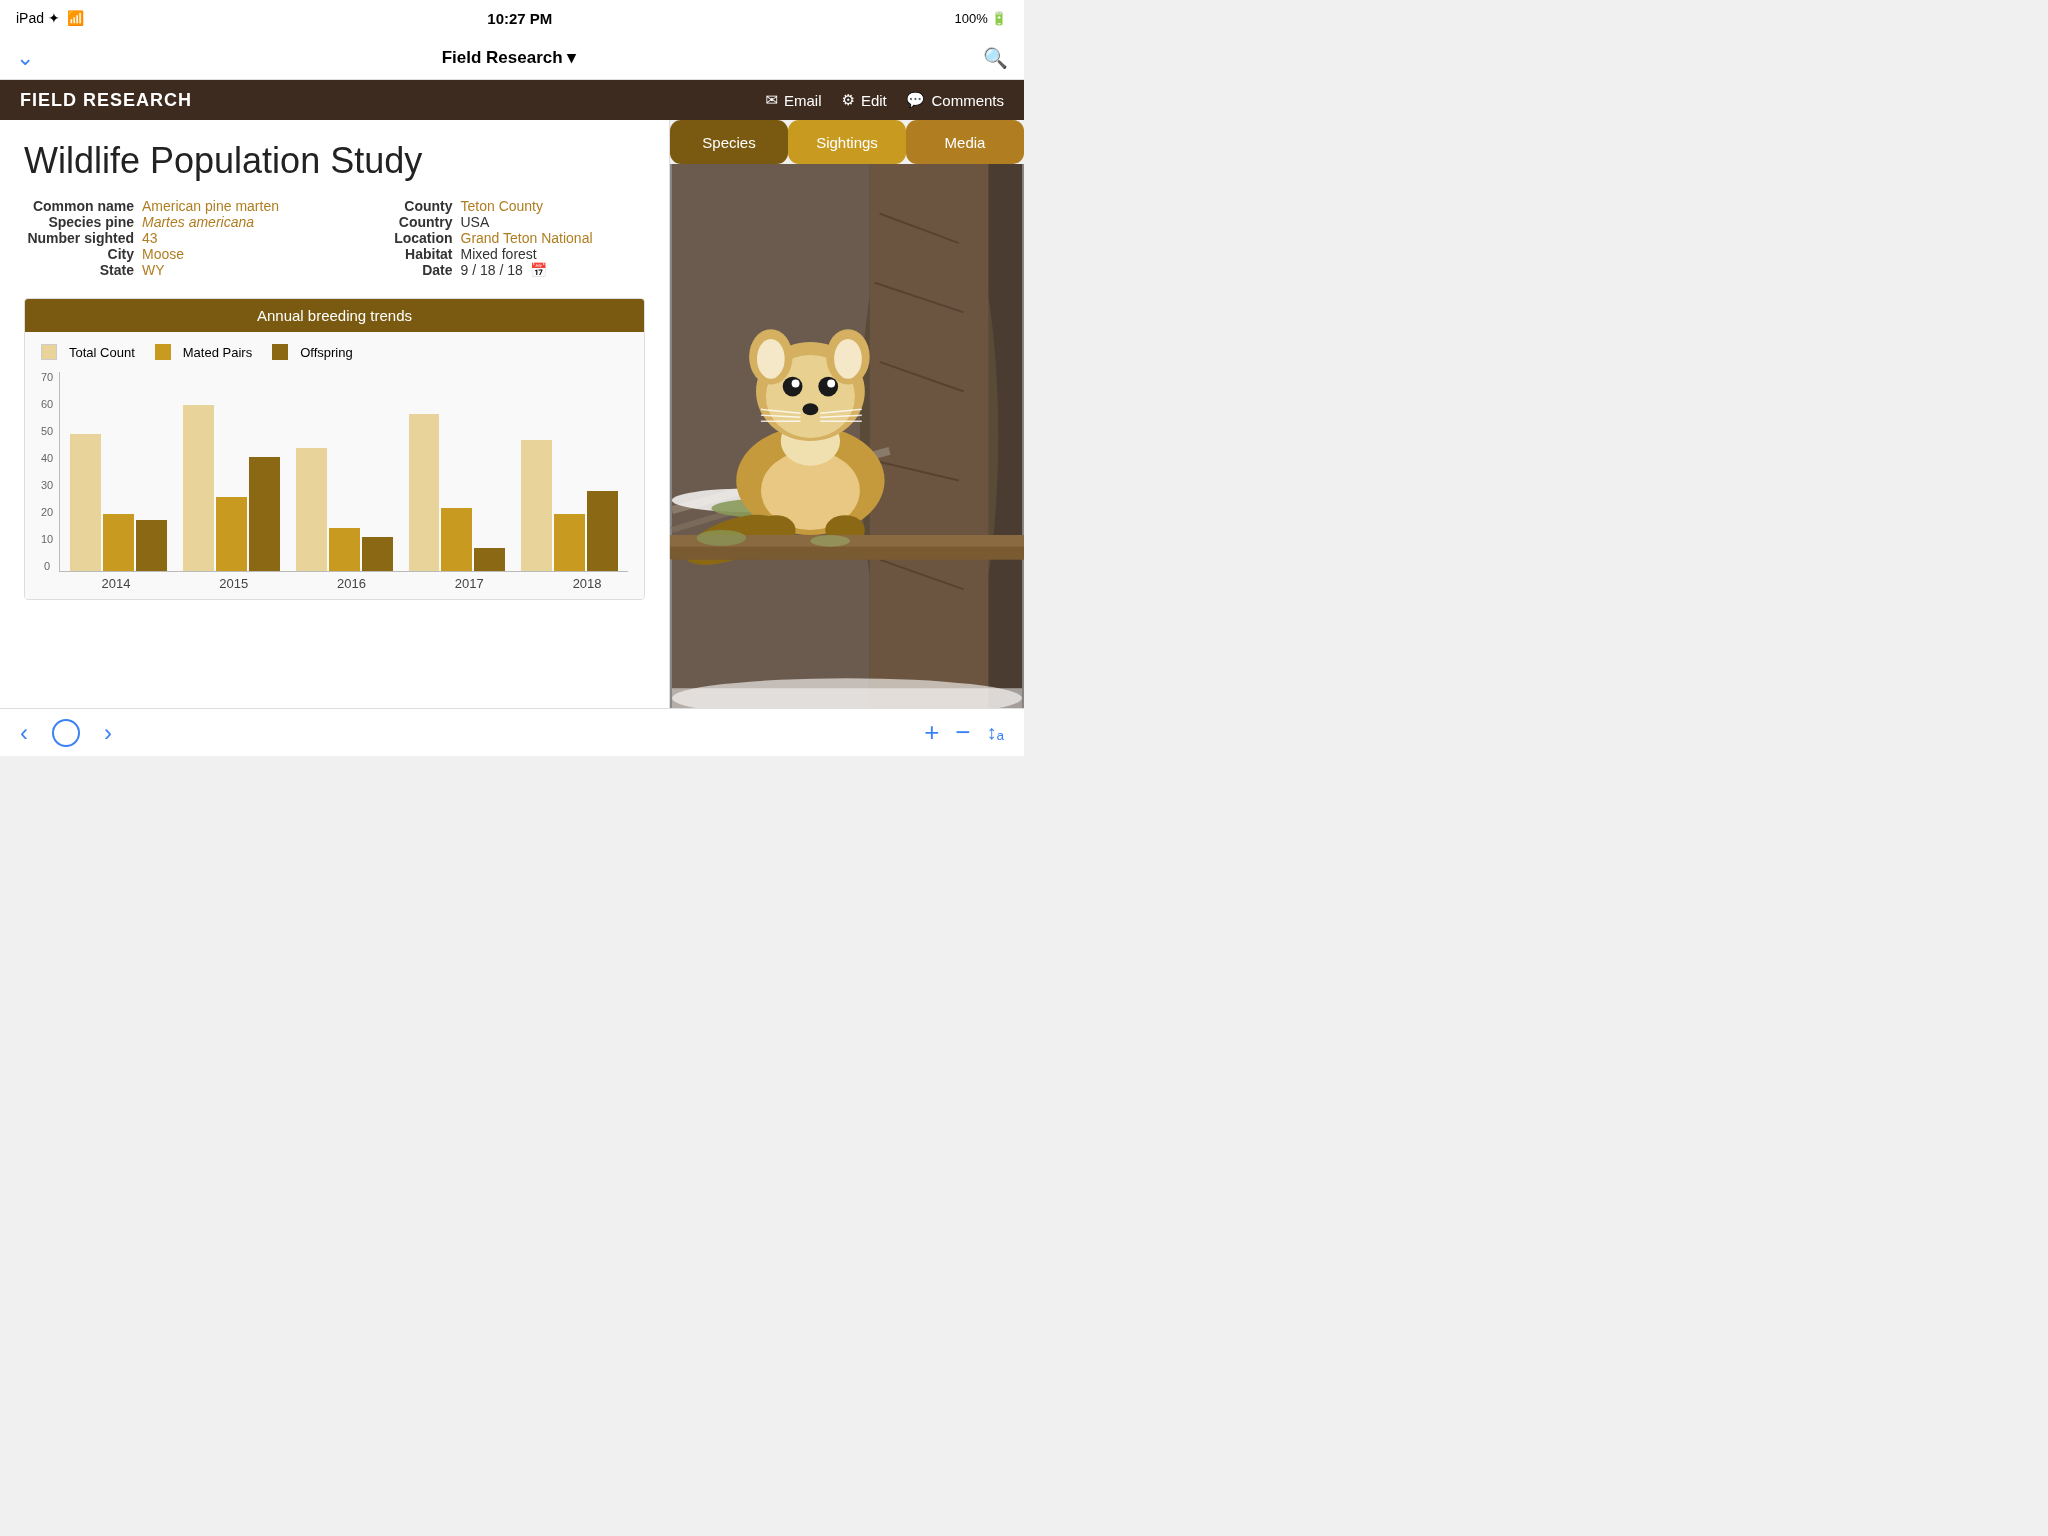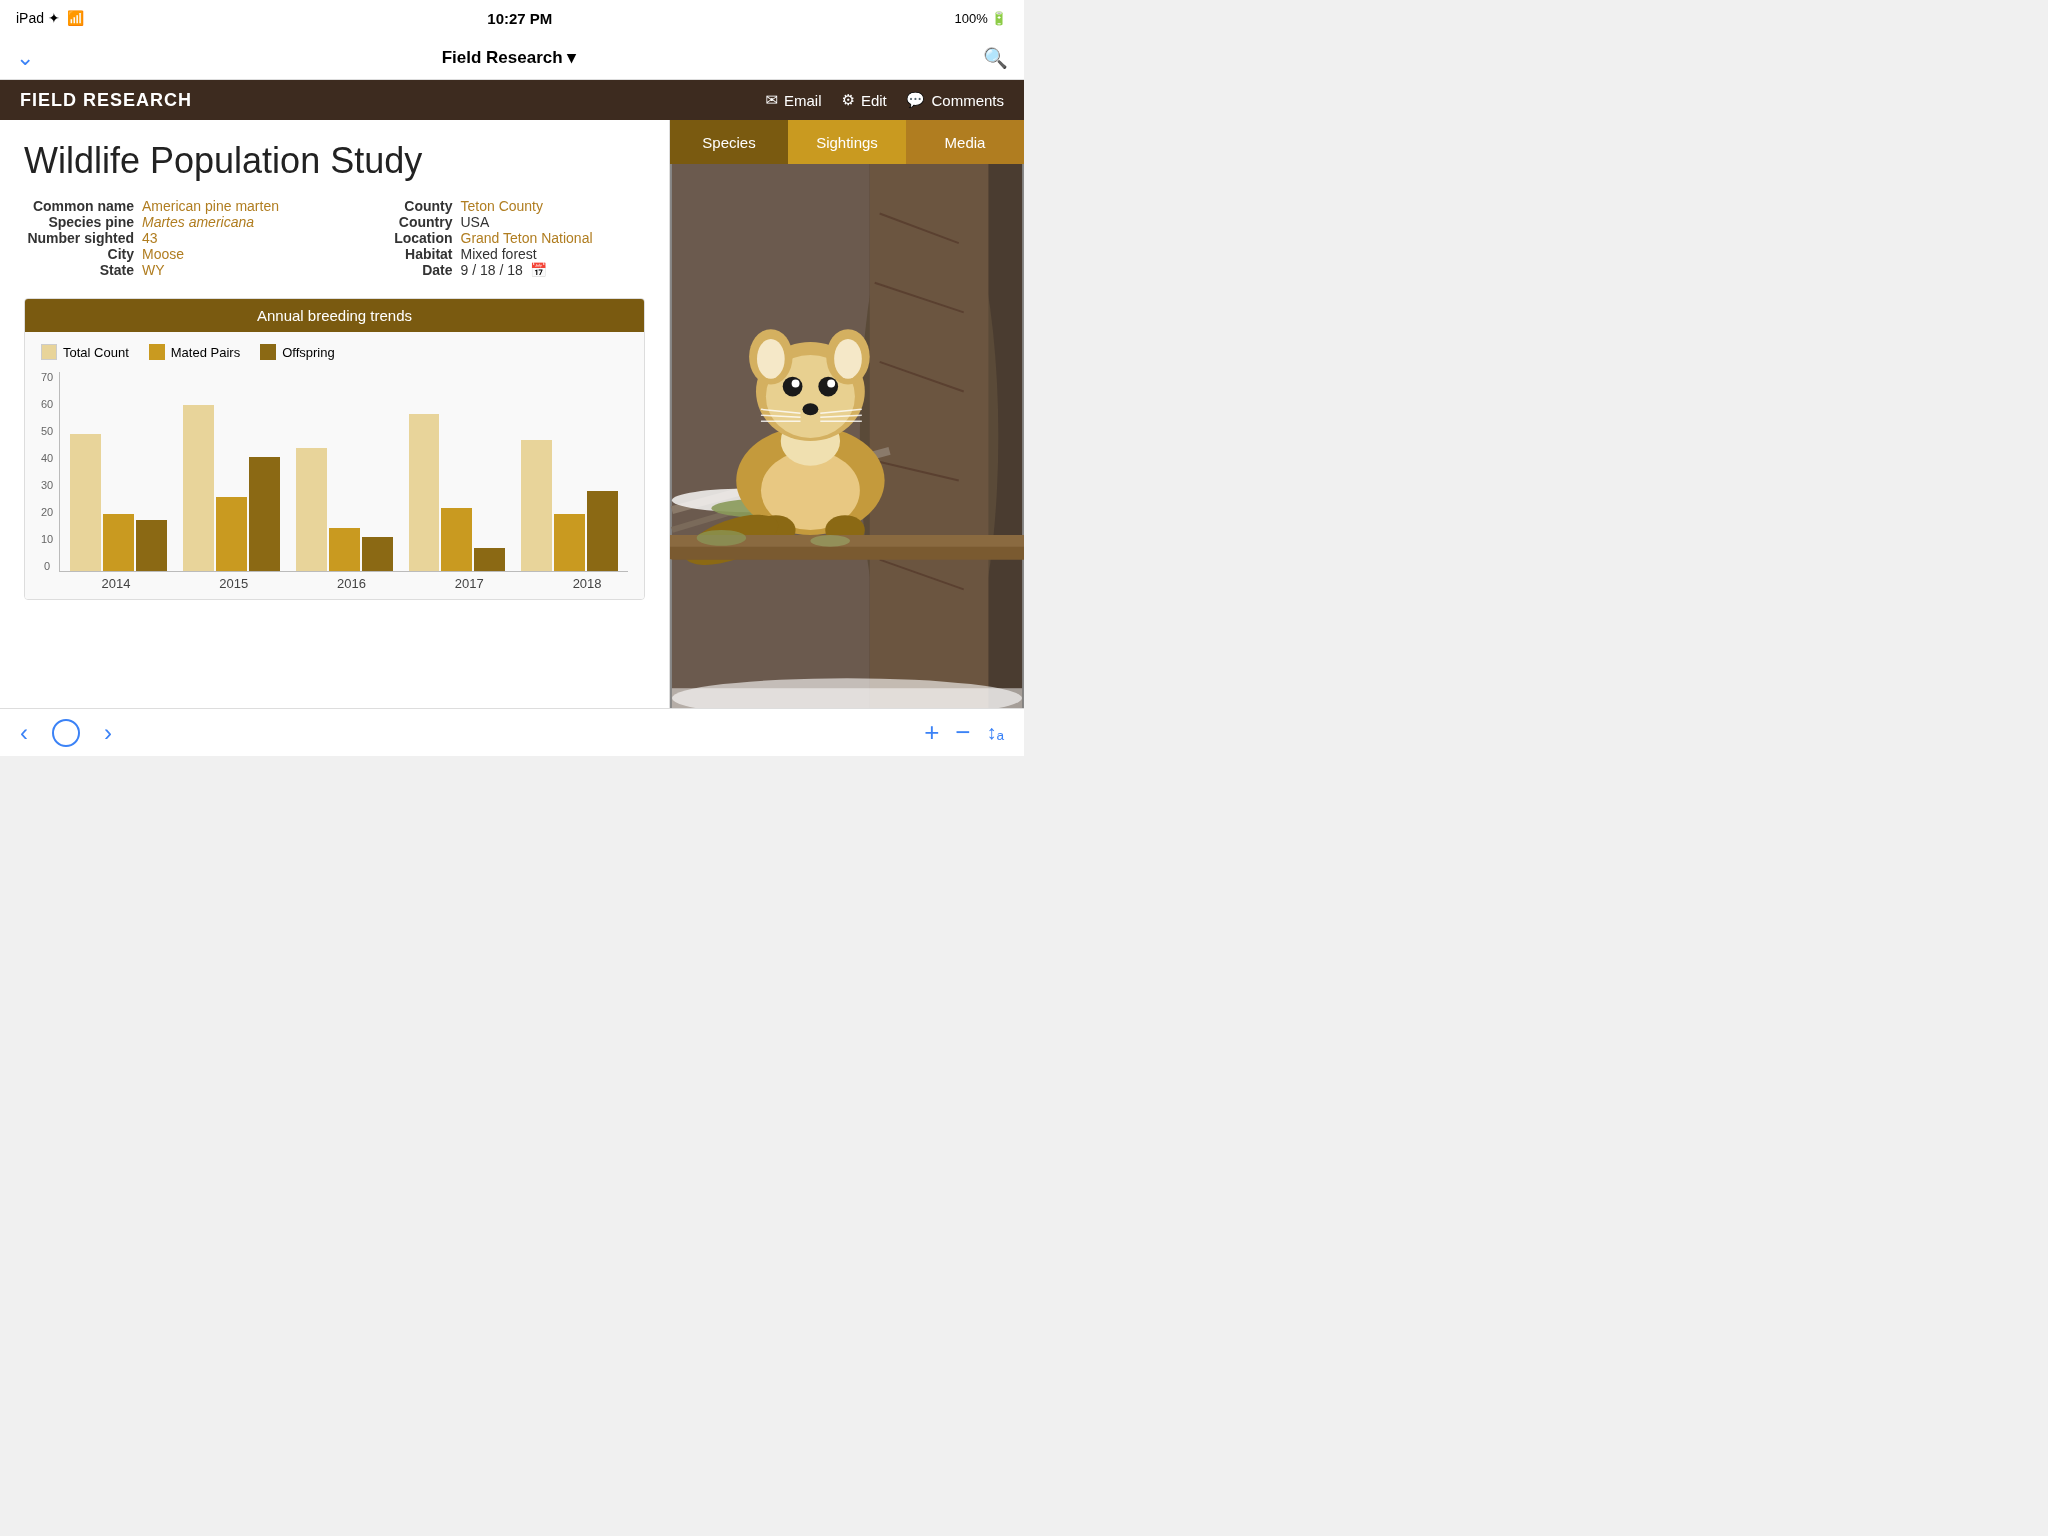--- a/index.html
+++ b/index.html
@@ -97,21 +97,21 @@
       background: #f9f9f9;
       padding: 12px 16px 8px;
     }
     .chart-legend {
       display: flex;
       gap: 20px;
       align-items: center;
       margin-bottom: 12px;
       font-size: 13px;
     }
-    .legend-item { display: flex; align-items: center; gap: 6px; }
+    .legend-item { display: flex; align-items: center; gap: 12px; }
     .legend-box { width: 16px; height: 16px; }
     .legend-total { background: #e8d49a; border: 1px solid #ccc; }
     .legend-mated { background: #c99a20; }
     .legend-offspring { background: #8b6914; }
     .y-label { font-size: 11px; color: #666; text-align: center; line-height: 1; }
     .year-group {
       display: flex;
       align-items: flex-end;
       gap: 2px;
       flex: 1;
@@ -145,20 +145,21 @@
     }
     .tab {
       flex: 1;
       display: flex;
       align-items: center;
       justify-content: center;
       font-size: 15px;
       font-weight: 500;
       cursor: pointer;
       color: white;
+      border-radius: 11px;
     }
     .tab-species { background: #7a5a10; }
     .tab-sightings { background: #c99a20; }
     .tab-media { background: #b07d20; }
 
     .animal-image {
       flex: 1;
       background: #888;
       overflow: hidden;
       position: relative;

